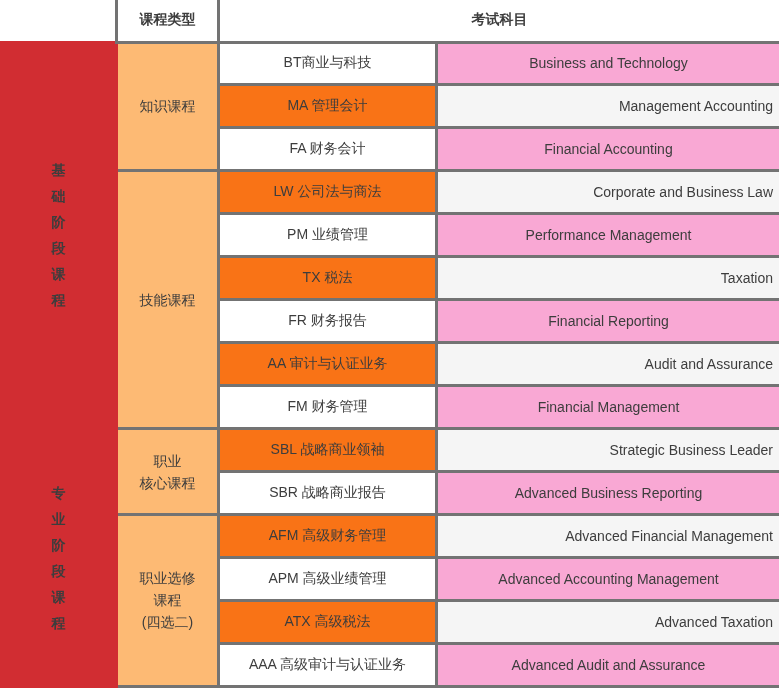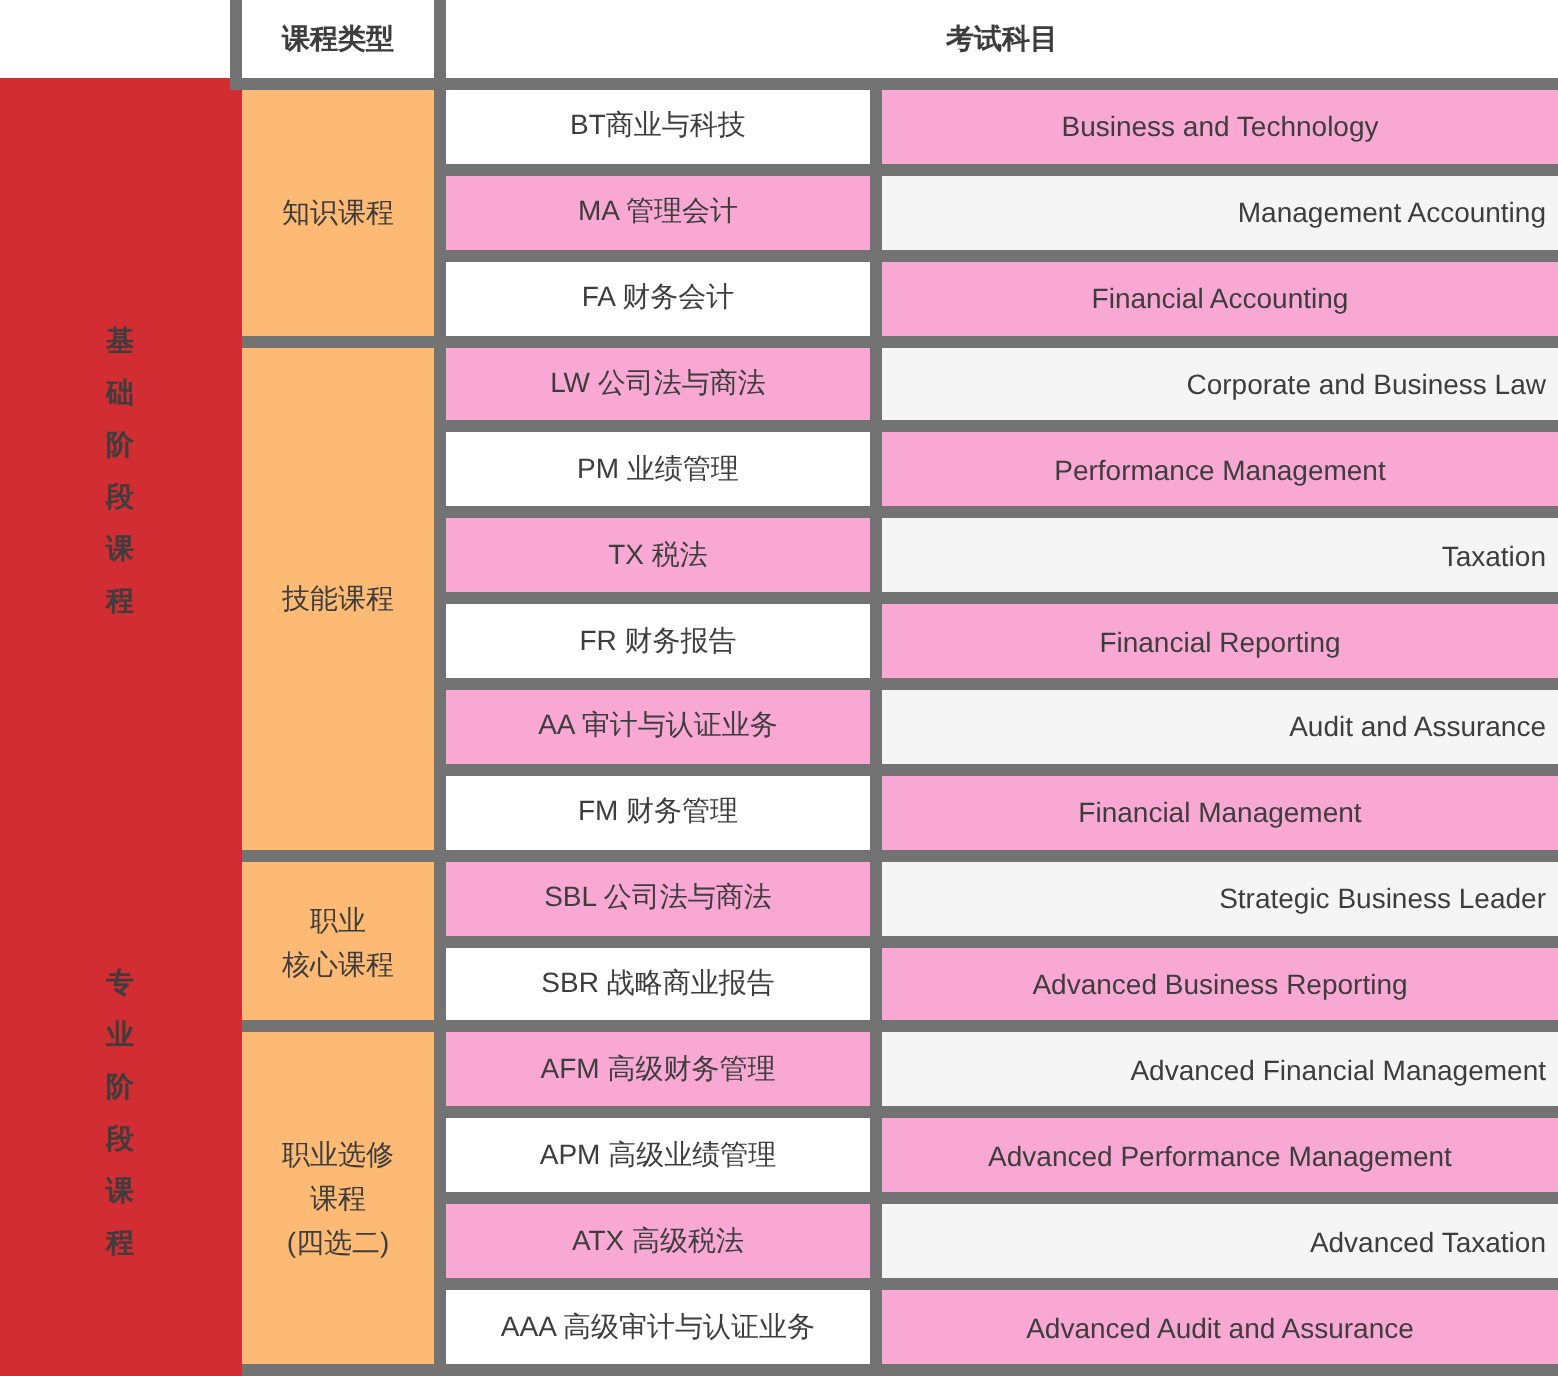--- a/index.html
+++ b/index.html
@@ -20,21 +20,21 @@
     position: relative;
     box-sizing: border-box;
   }
   table.acca {
     border-collapse: collapse;
     table-layout: fixed;
     width: 779px;
     height: 688px;
   }
   table.acca td {
-    border: 6px solid #737373;
+    border: 3px solid #737373;
     text-align: center;
     vertical-align: middle;
     font-size: 14px;
     color: #3d3d3d;
     padding: 4px 6px;
     box-sizing: border-box;
   }
   
   col.c-stage { width: 115px; }
   col.c-type  { width: 102px; }
@@ -86,21 +86,21 @@
   
   .cn {
     background: #ffffff;
     font-size: 14px;
   }
   .en {
     background: #f9a8d4;
     font-size: 15px;
     color: #4a4a4a;
   }
-  .row-alt .cn { background: #f9a8d4; }
+  .row-alt .cn { background: #f97316; }
   .row-alt .en { background: #f5f5f5; text-align: right; }
 </style>
 </head>
 <body>
 
 <div class="sheet">
   <table class="acca">
     <colgroup>
       <col class="c-stage">
       <col class="c-type">
@@ -159,40 +159,40 @@
       </tr>
 
       <tr class="row-alt">
         <td class="stage" rowspan="6">
           <span class="vtext">专业阶段课程</span>
         </td>
         <td class="type" rowspan="2">
           <span>职业</span><br>
           <span>核心课程</span>
         </td>
-        <td class="cn">SBL 公司法与商法</td>
+        <td class="cn">SBL 战略商业领袖</td>
         <td class="en">Strategic Business Leader</td>
       </tr>
       <tr>
         <td class="cn">SBR 战略商业报告</td>
         <td class="en">Advanced Business Reporting</td>
       </tr>
 
       <tr class="row-alt">
         <td class="type" rowspan="4">
           <span>职业选修</span><br>
           <span>课程</span><br>
           <span>(四选二)</span>
         </td>
         <td class="cn">AFM 高级财务管理</td>
         <td class="en">Advanced Financial Management</td>
       </tr>
       <tr>
         <td class="cn">APM 高级业绩管理</td>
-        <td class="en">Advanced Performance Management</td>
+        <td class="en">Advanced Accounting Management</td>
       </tr>
       <tr class="row-alt">
         <td class="cn">ATX 高级税法</td>
         <td class="en">Advanced Taxation</td>
       </tr>
       <tr>
         <td class="cn">AAA 高级审计与认证业务</td>
         <td class="en">Advanced Audit and Assurance</td>
       </tr>
     </tbody>

